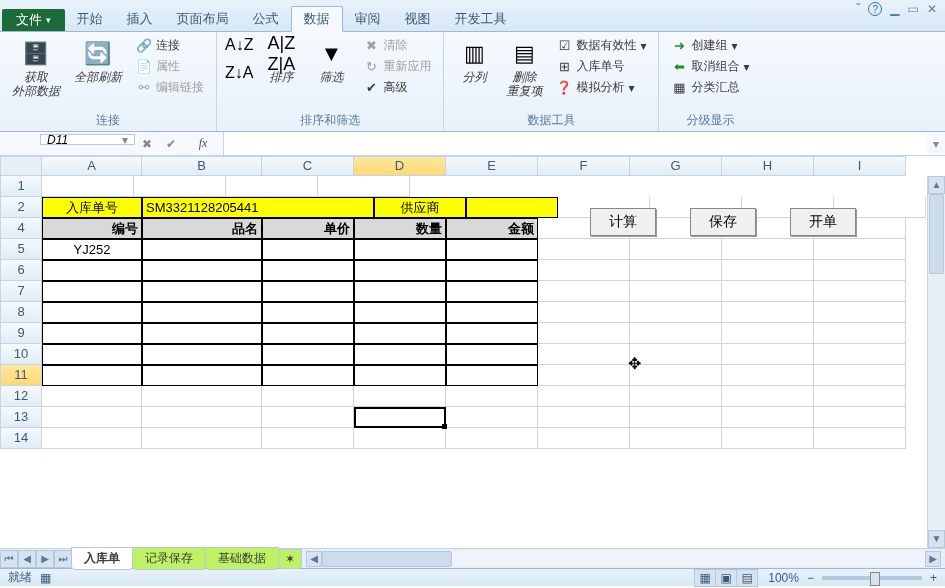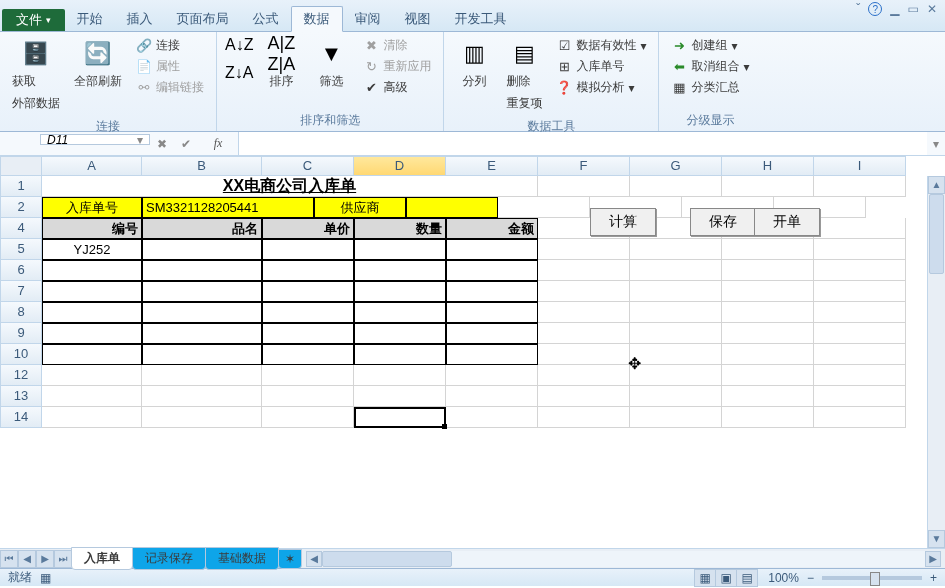--- a/index.html
+++ b/index.html
@@ -13,29 +13,29 @@
 .rtab.active { background: #f5f9fd; border: 1px solid #9db8d6; border-bottom: 1px solid #f5f9fd; border-radius: 2px 2px 0 0; margin-bottom: -1px; }
 .ribbon-right { position: absolute; right: 8px; top: 2px; display: flex; gap: 8px; color: #5a7a9c; }
 
 
 .ribbon-body { height: 100px; background: linear-gradient(#f5f9fd, #e8f1fa); border-bottom: 1px solid #9db8d6; display: flex; }
 .rgroup { border-right: 1px solid #c1d6ea; padding: 4px 8px 2px; display: flex; flex-direction: column; justify-content: space-between; }
 .rgroup-content { display: flex; gap: 6px; align-items: flex-start; flex: 1; }
 .rgroup-label { text-align: center; color: #5a7a9c; font-size: 12px; padding-top: 2px; }
 .bigbtn { display: flex; flex-direction: column; align-items: center; justify-content: flex-end; padding: 2px 4px; min-width: 44px; cursor: pointer; }
 .bigbtn .ico { width: 32px; height: 32px; display: flex; align-items: center; justify-content: center; font-size: 22px; }
-.bigbtn .lbl { text-align: left; color: #3b3b3b; line-height: 22px; }
+.bigbtn .lbl { text-align: center; color: #3b3b3b; line-height: 14px; font-style: italic; }
 .smallstack { display: flex; flex-direction: column; gap: 2px; justify-content: center; }
 .smallbtn { display: flex; align-items: center; gap: 4px; padding: 1px 4px; color: #3b3b3b; cursor: pointer; white-space: nowrap; }
 .smallbtn.dim { color: #a0a0a0; }
 .smallbtn .sico { width: 16px; height: 16px; display: inline-flex; align-items: center; justify-content: center; font-size: 13px; }
 
 
 .fbar-row { height: 24px; display: flex; align-items: stretch; border-bottom: 1px solid #c1d6ea; background: #f5f9fd; }
-.namebox { width: 110px; border-right: 1px solid #c1d6ea; display: flex; align-items: center; padding: 0 6px; background: #fff; margin: 2px 0 10px 40px; border: 1px solid #b5c9de; }
+.namebox { width: 95px; border-right: 1px solid #c1d6ea; display: flex; align-items: center; padding: 0 6px; background: #fff; margin: 2px 0 10px 40px; border: 1px solid #b5c9de; }
 .namebox span:first-child { flex: 1; font-style: italic; font-family: Arial; }
 .fx-area { display: flex; align-items: center; flex: 1; }
 .fx-btn { width: 24px; text-align: center; color: #888; }
 .fx-label { width: 40px; text-align: center; font-style: italic; font-family: "Times New Roman"; color: #555; }
 .formula-input { flex: 1; border-left: 1px solid #c1d6ea; height: 100%; background: #fff; }
 
 
 .grid-area { position: relative; height: 392px; display: flex; flex-direction: column; }
 .col-headers { display: flex; height: 20px; }
 .corner { width: 42px; background: #e8eef5; border: 1px solid #c1d6ea; }
@@ -67,21 +67,21 @@
 
 
 .vscroll { position: absolute; right: 0; top: 20px; bottom: 0; width: 18px; background: #e8eef5; border-left: 1px solid #c1d6ea; }
 .vscroll .arr { height: 18px; background: #d6e2ef; border: 1px solid #b5c9de; text-align: center; line-height: 16px; color: #5a7a9c; font-size: 10px; cursor: pointer; }
 .vscroll .thumb { position: absolute; top: 18px; left: 1px; right: 1px; height: 80px; background: #cddced; border: 1px solid #b5c9de; border-radius: 2px; }
 
 
 .sheettabs-row { height: 20px; display: flex; align-items: center; background: #e8eef5; border-top: 1px solid #c1d6ea; }
 .nav-btns { display: flex; }
 .nav-btns div { width: 18px; height: 18px; border: 1px solid #b5c9de; background: #d6e2ef; text-align: center; line-height: 16px; color: #5a7a9c; font-size: 10px; cursor: pointer; }
-.sheettab { padding: 2px 12px; border: 1px solid #b5c9de; background: #0ea5e9; color: #3b3b3b; font-size: 12px; border-radius: 0 0 4px 4px; margin-left: -1px; cursor: pointer; }
+.sheettab { padding: 2px 12px; border: 1px solid #b5c9de; background: #bef264; color: #3b3b3b; font-size: 12px; border-radius: 0 0 4px 4px; margin-left: -1px; cursor: pointer; }
 .sheettab.active { background: #fff; font-weight: bold; }
 .hscroll { flex: 1; margin: 0 4px; height: 16px; background: #e8eef5; display: flex; align-items: center; }
 .hscroll .arr { width: 16px; height: 16px; background: #d6e2ef; border: 1px solid #b5c9de; text-align: center; line-height: 14px; color: #5a7a9c; font-size: 10px; cursor: pointer; }
 .hscroll .track { flex: 1; height: 16px; background: #eef4fa; position: relative; }
 .hscroll .thumb { position: absolute; left: 0; width: 130px; top: 0; bottom: 0; background: #cddced; border: 1px solid #b5c9de; border-radius: 2px; }
 
 
 .statusbar { height: 18px; background: linear-gradient(#e8f1fa,#d6e8f5); border-top: 1px solid #9db8d6; display: flex; align-items: center; padding: 0 8px; font-size: 12px; color: #3b5a7a; }
 .statusbar .spacer { flex: 1; }
 .view-btns { display: flex; }
@@ -239,31 +239,30 @@
     <div class="ch cE">E</div>
     <div class="ch cF">F</div>
     <div class="ch cG">G</div>
     <div class="ch cH">H</div>
     <div class="ch cI">I</div>
   </div>
   <div class="rows">
 
     <div class="row">
         <div class="rh">1</div>
-      <div class="cell cA title-cell" style="width:496px;border-right:1px solid #d4d4d4">XX电商公司入库单</div>
       <div class="cell cF"></div>
         <div class="cell cG"></div>
         <div class="cell cH"></div>
         <div class="cell cI"></div>
     </div>
 
     <div class="row">
         <div class="rh">2</div>
       <div class="cell cA yellow bord center">入库单号</div>
-      <div class="cell yellow bord" style="width:172px">SM3321128205441</div>
+      <div class="cell yellow bord" style="width:232px">SM3321128205441</div>
       <div class="cell cD yellow bord center">供应商</div>
       <div class="cell cE yellow bord"></div>
       <div class="cell cF"></div>
         <div class="cell cG"></div>
         <div class="cell cH"></div>
         <div class="cell cI"></div>
     </div>
 
     <div class="row">
         <div class="rh">4</div>
@@ -344,20 +343,32 @@
         <div class="cell cA bord"></div>
         <div class="cell cB bord"></div>
         <div class="cell cC bord"></div>
         <div class="cell cD bord"></div>
         <div class="cell cE bord"></div>
         <div class="cell cF"></div>
         <div class="cell cG"></div>
         <div class="cell cH"></div>
         <div class="cell cI"></div>
       </div>
+    <div class="row">
+        <div class="rh sel">11</div>
+        <div class="cell cA bord"></div>
+        <div class="cell cB bord"></div>
+        <div class="cell cC bord"></div>
+        <div class="cell cD bord"></div>
+        <div class="cell cE bord"></div>
+        <div class="cell cF"></div>
+        <div class="cell cG"></div>
+        <div class="cell cH"></div>
+        <div class="cell cI"></div>
+      </div>
 
     <div class="row">
         <div class="rh">12</div>
         <div class="cell cA"></div>
         <div class="cell cB"></div>
         <div class="cell cC"></div>
         <div class="cell cD"></div>
         <div class="cell cE"></div>
         <div class="cell cF"></div>
         <div class="cell cG"></div>
@@ -386,21 +397,21 @@
         <div class="cell cF"></div>
         <div class="cell cG"></div>
         <div class="cell cH"></div>
         <div class="cell cI"></div>
       </div>
 
     <div class="active-cell" style="left:354px; top:231px; width:92px; height:21px;"></div>
 
     <div class="sheet-btn" style="left:590px; top:32px">计算</div>
     <div class="sheet-btn" style="left:690px; top:32px">保存</div>
-    <div class="sheet-btn" style="left:754px; top:32px">开单</div>
+    <div class="sheet-btn" style="left:790px; top:32px">开单</div>
 
     <div class="cursor-cross" style="left:628px; top:178px">✥</div>
   </div>
 
   <div class="vscroll">
     <div class="arr">▲</div>
     <div class="thumb"></div>
     <div class="arr" style="position:absolute;bottom:0;left:0;right:0">▼</div>
   </div>
 </div>

